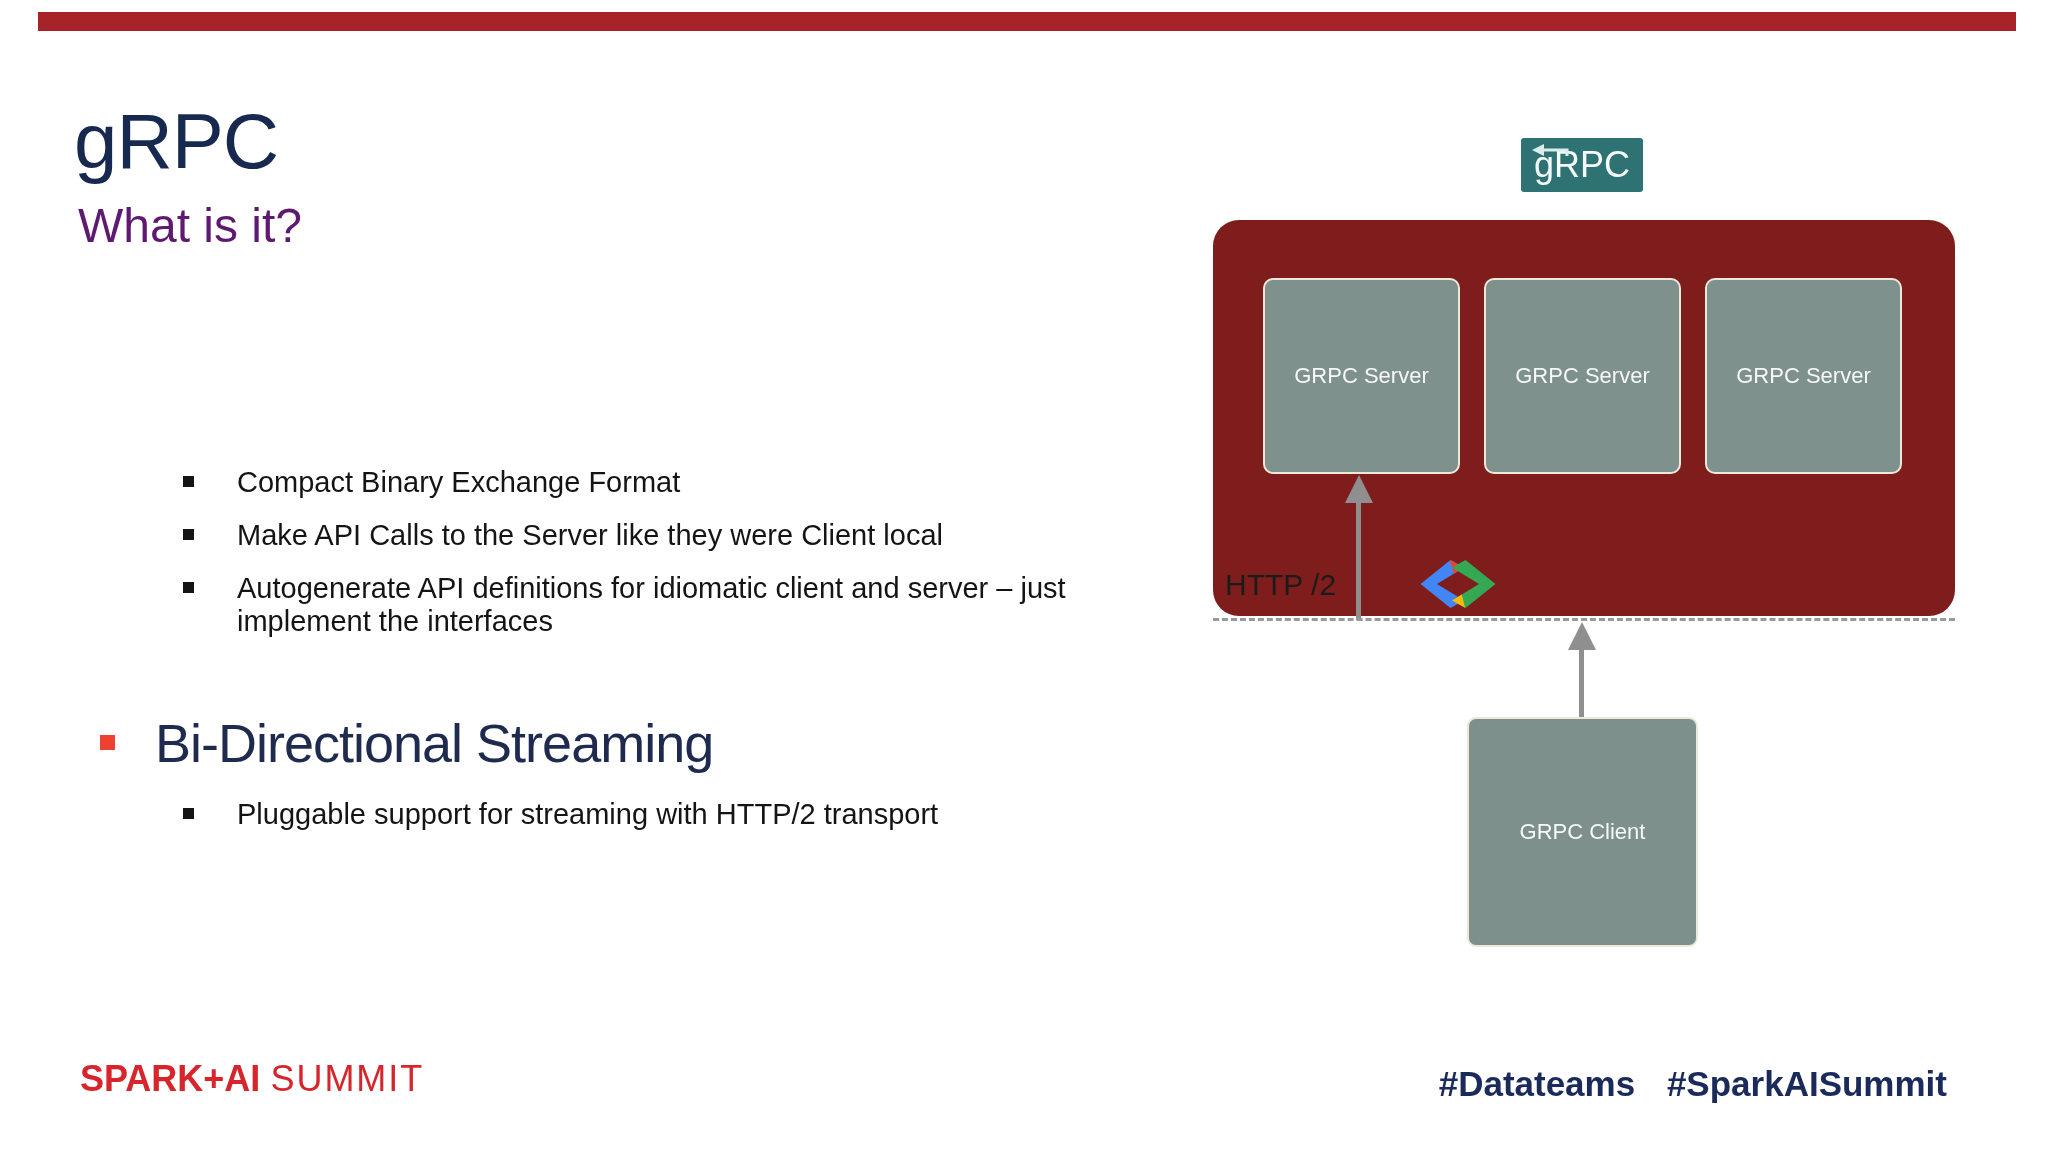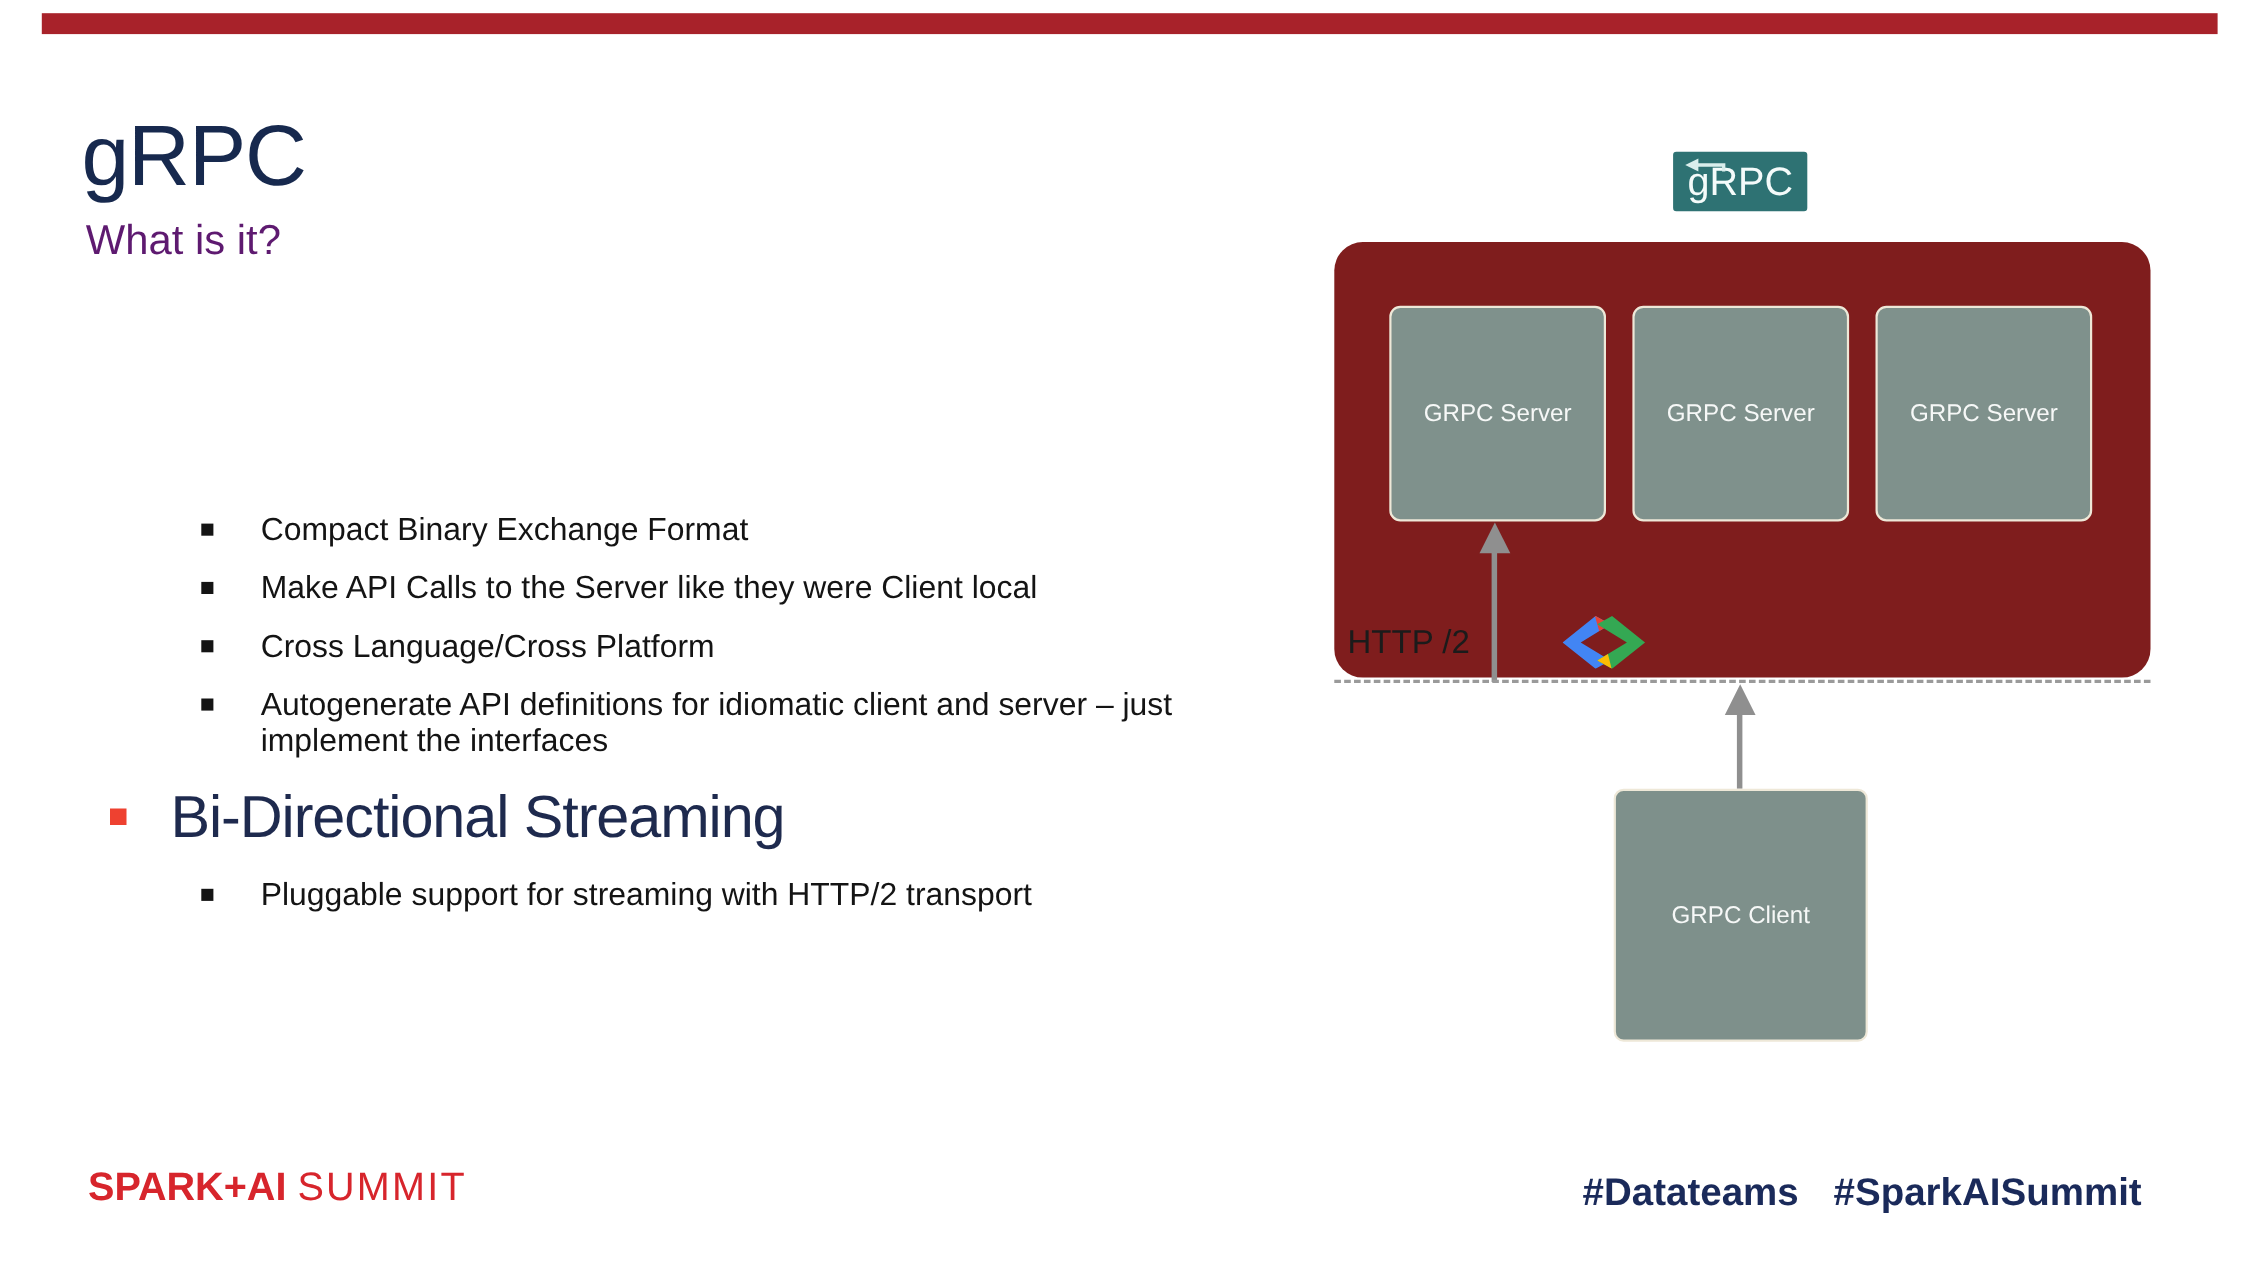--- a/index.html
+++ b/index.html
@@ -5,21 +5,21 @@
   html,body{margin:0;padding:0;background:#ffffff;}
   #stage{position:relative;width:2048px;height:1152px;background:#ffffff;overflow:hidden;
          font-family:"Liberation Sans",sans-serif;}
   .abs{position:absolute;}
 
   
   #top-bar{left:38px;top:12px;width:1978px;height:19px;background:#a8222a;}
 
   
   #title{left:74px;top:96px;font-size:78px;color:#17294e;letter-spacing:-1px;}
-  #subtitle{left:78px;top:198px;font-size:38px;color:#5e1a70;}
+  #subtitle{left:78px;top:198px;font-size:48px;color:#5e1a70;}
 
   
   .h-row{display:flex;align-items:flex-start;}
   .h-marker{width:15px;height:15px;background:#ee4130;margin-top:23px;flex:0 0 auto;}
   .h-text{margin-left:40px;font-size:54px;line-height:62px;color:#1e2a4e;letter-spacing:-1px;}
   #heading-1{left:100px;top:390px;}
   #heading-2{left:100px;top:712px;}
   .sublist{left:183px;width:900px;}
   #sublist-1{top:466px;}
   #sublist-2{top:798px;}
@@ -69,24 +69,20 @@
   <div id="subtitle" class="abs">What is it?</div>
 
   <div id="sublist-1" class="abs sublist">
     <div class="sub-li">
       <span class="sub-marker"></span>
       <span class="sub-text">Compact Binary Exchange Format</span>
     </div>
     <div class="sub-li">
       <span class="sub-marker"></span>
       <span class="sub-text">Make API Calls to the Server like they were Client local</span>
-    </div>
-    <div class="sub-li">
-      <span class="sub-marker"></span>
-      <span class="sub-text">Cross Language/Cross Platform</span>
     </div>
     <div class="sub-li">
       <span class="sub-marker"></span>
       <span class="sub-text">Autogenerate API definitions for idiomatic client and server – just implement the interfaces</span>
     </div>
   </div>
 
   <div id="heading-2" class="abs h-row">
     <span class="h-marker"></span>
     <span class="h-text">Bi-Directional Streaming</span>

